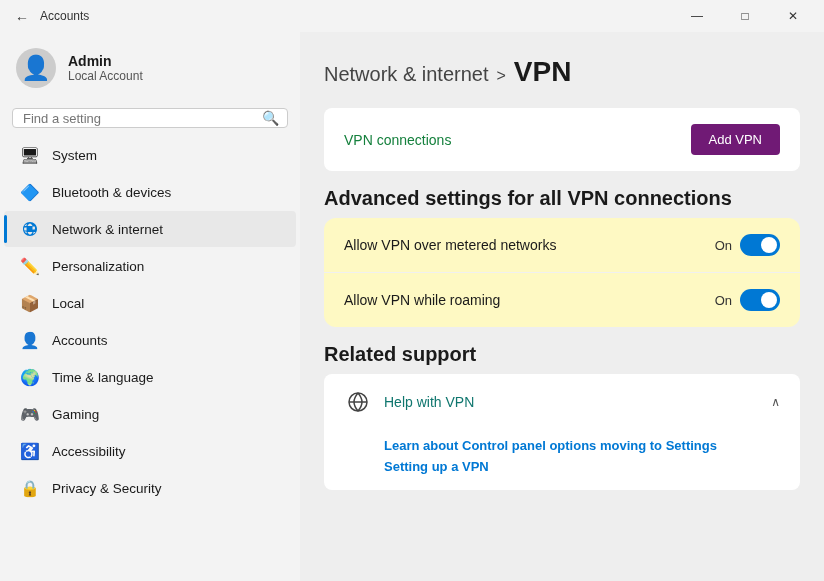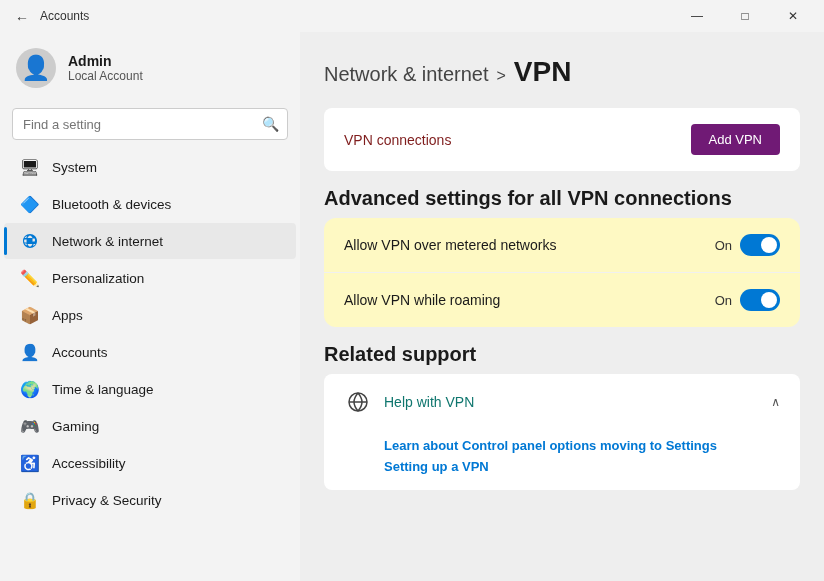--- a/index.html
+++ b/index.html
@@ -98,21 +98,21 @@
     .user-info .user-role {
       font-size: 12px;
       color: #555;
     }
     .search-box {
       margin: 4px 12px 8px 12px;
       position: relative;
     }
     .search-box input {
       width: 100%;
-      height: 32px;
+      height: 20px;
       border-radius: 4px;
       border: 1px solid #ccc;
       background: white;
       padding: 0 32px 0 10px;
       font-size: 13px;
       outline: none;
       color: #333;
     }
     .search-icon-wrap {
       position: absolute;
@@ -196,21 +196,21 @@
     }
 
     .vpn-connections-row {
       display: flex;
       align-items: center;
       justify-content: space-between;
       padding: 16px 20px;
     }
     .vpn-connections-label {
       font-size: 14px;
-      color: #7f1d1d;
+      color: #15803d;
     }
     .add-vpn-btn {
       background: #701a75;
       color: white;
       border: none;
       border-radius: 4px;
       padding: 8px 18px;
       font-size: 13px;
       cursor: pointer;
       font-family: inherit;
@@ -374,21 +374,21 @@
           </svg>
         </span>
         <span>Network &amp; internet</span>
       </div>
       <div class="nav-item">
         <span class="nav-icon">✏️</span>
         <span>Personalization</span>
       </div>
       <div class="nav-item">
         <span class="nav-icon">📦</span>
-        <span>Apps</span>
+        <span>Local</span>
       </div>
       <div class="nav-item">
         <span class="nav-icon">👤</span>
         <span>Accounts</span>
       </div>
       <div class="nav-item">
         <span class="nav-icon">🌍</span>
         <span>Time &amp; language</span>
       </div>
       <div class="nav-item">

